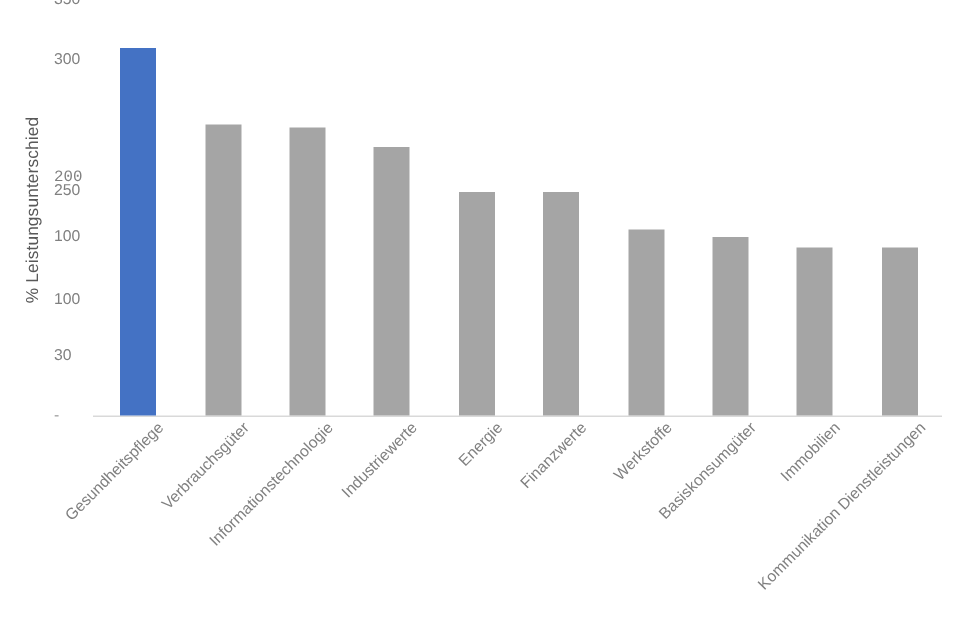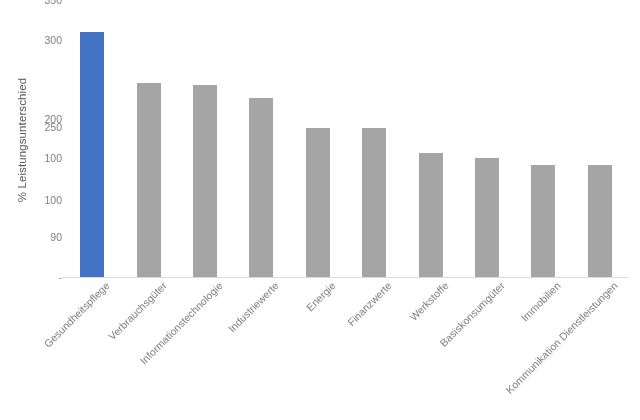--- a/index.html
+++ b/index.html
@@ -45,21 +45,21 @@
     position: absolute;
     left: 36px;
     top: 0;
     width: 26px;
     height: 290px;
   }
   .y-tick {
     position: absolute;
     right: 0;
     width: 26px;
-    text-align: right;
+    text-align: left;
     font-size: 10.5px;
     color: #808080;
     line-height: 1;
     transform: translateY(-50%);
   }
   .y-tick.zero {
     font-size: 10.5px;
     color: #9c9c9c;
   }
 
@@ -113,24 +113,24 @@
 <body>
 
 <div id="chart-root">
 
   <div class="y-axis-title">
     <span>% Leistungsunterschied</span>
   </div>
 
   <div class="y-ticks">
       <div class="y-tick zero" style="top: 277px;">-</div>
-      <div class="y-tick" style="top: 237.429px;">90</div>
+      <div class="y-tick" style="top: 237.429px;">30</div>
       <div class="y-tick" style="top: 200px;">100</div>
       <div class="y-tick" style="top: 158.286px;">100</div>
-      <div class="y-tick" style="top: 118.714px;">200</div>
+      <div class="y-tick" style="top: 118.714px; font-family: Liberation Mono, monospace;">200</div>
       <div class="y-tick" style="top: 79.1429px; margin-top: 48px;">250</div>
       <div class="y-tick" style="top: 39.5714px;">300</div>
       <div class="y-tick" style="top: 0px;">350</div>
     </div>
 
   <div class="plot">
     <div class="baseline"></div>
   <div class="bar highlight" title="Gesundheitspflege: 309" style="background: rgb(68, 114, 196); left: 16.2px; height: 244.551px; width: 24px;"></div>
       <div class="bar" title="Verbrauchsgüter: 245" style="background: rgb(165, 165, 165); left: 72.6px; height: 193.9px; width: 24px;"></div>
       <div class="bar" title="Informationstechnologie: 242" style="background: rgb(165, 165, 165); left: 129px; height: 191.526px; width: 24px;"></div>

